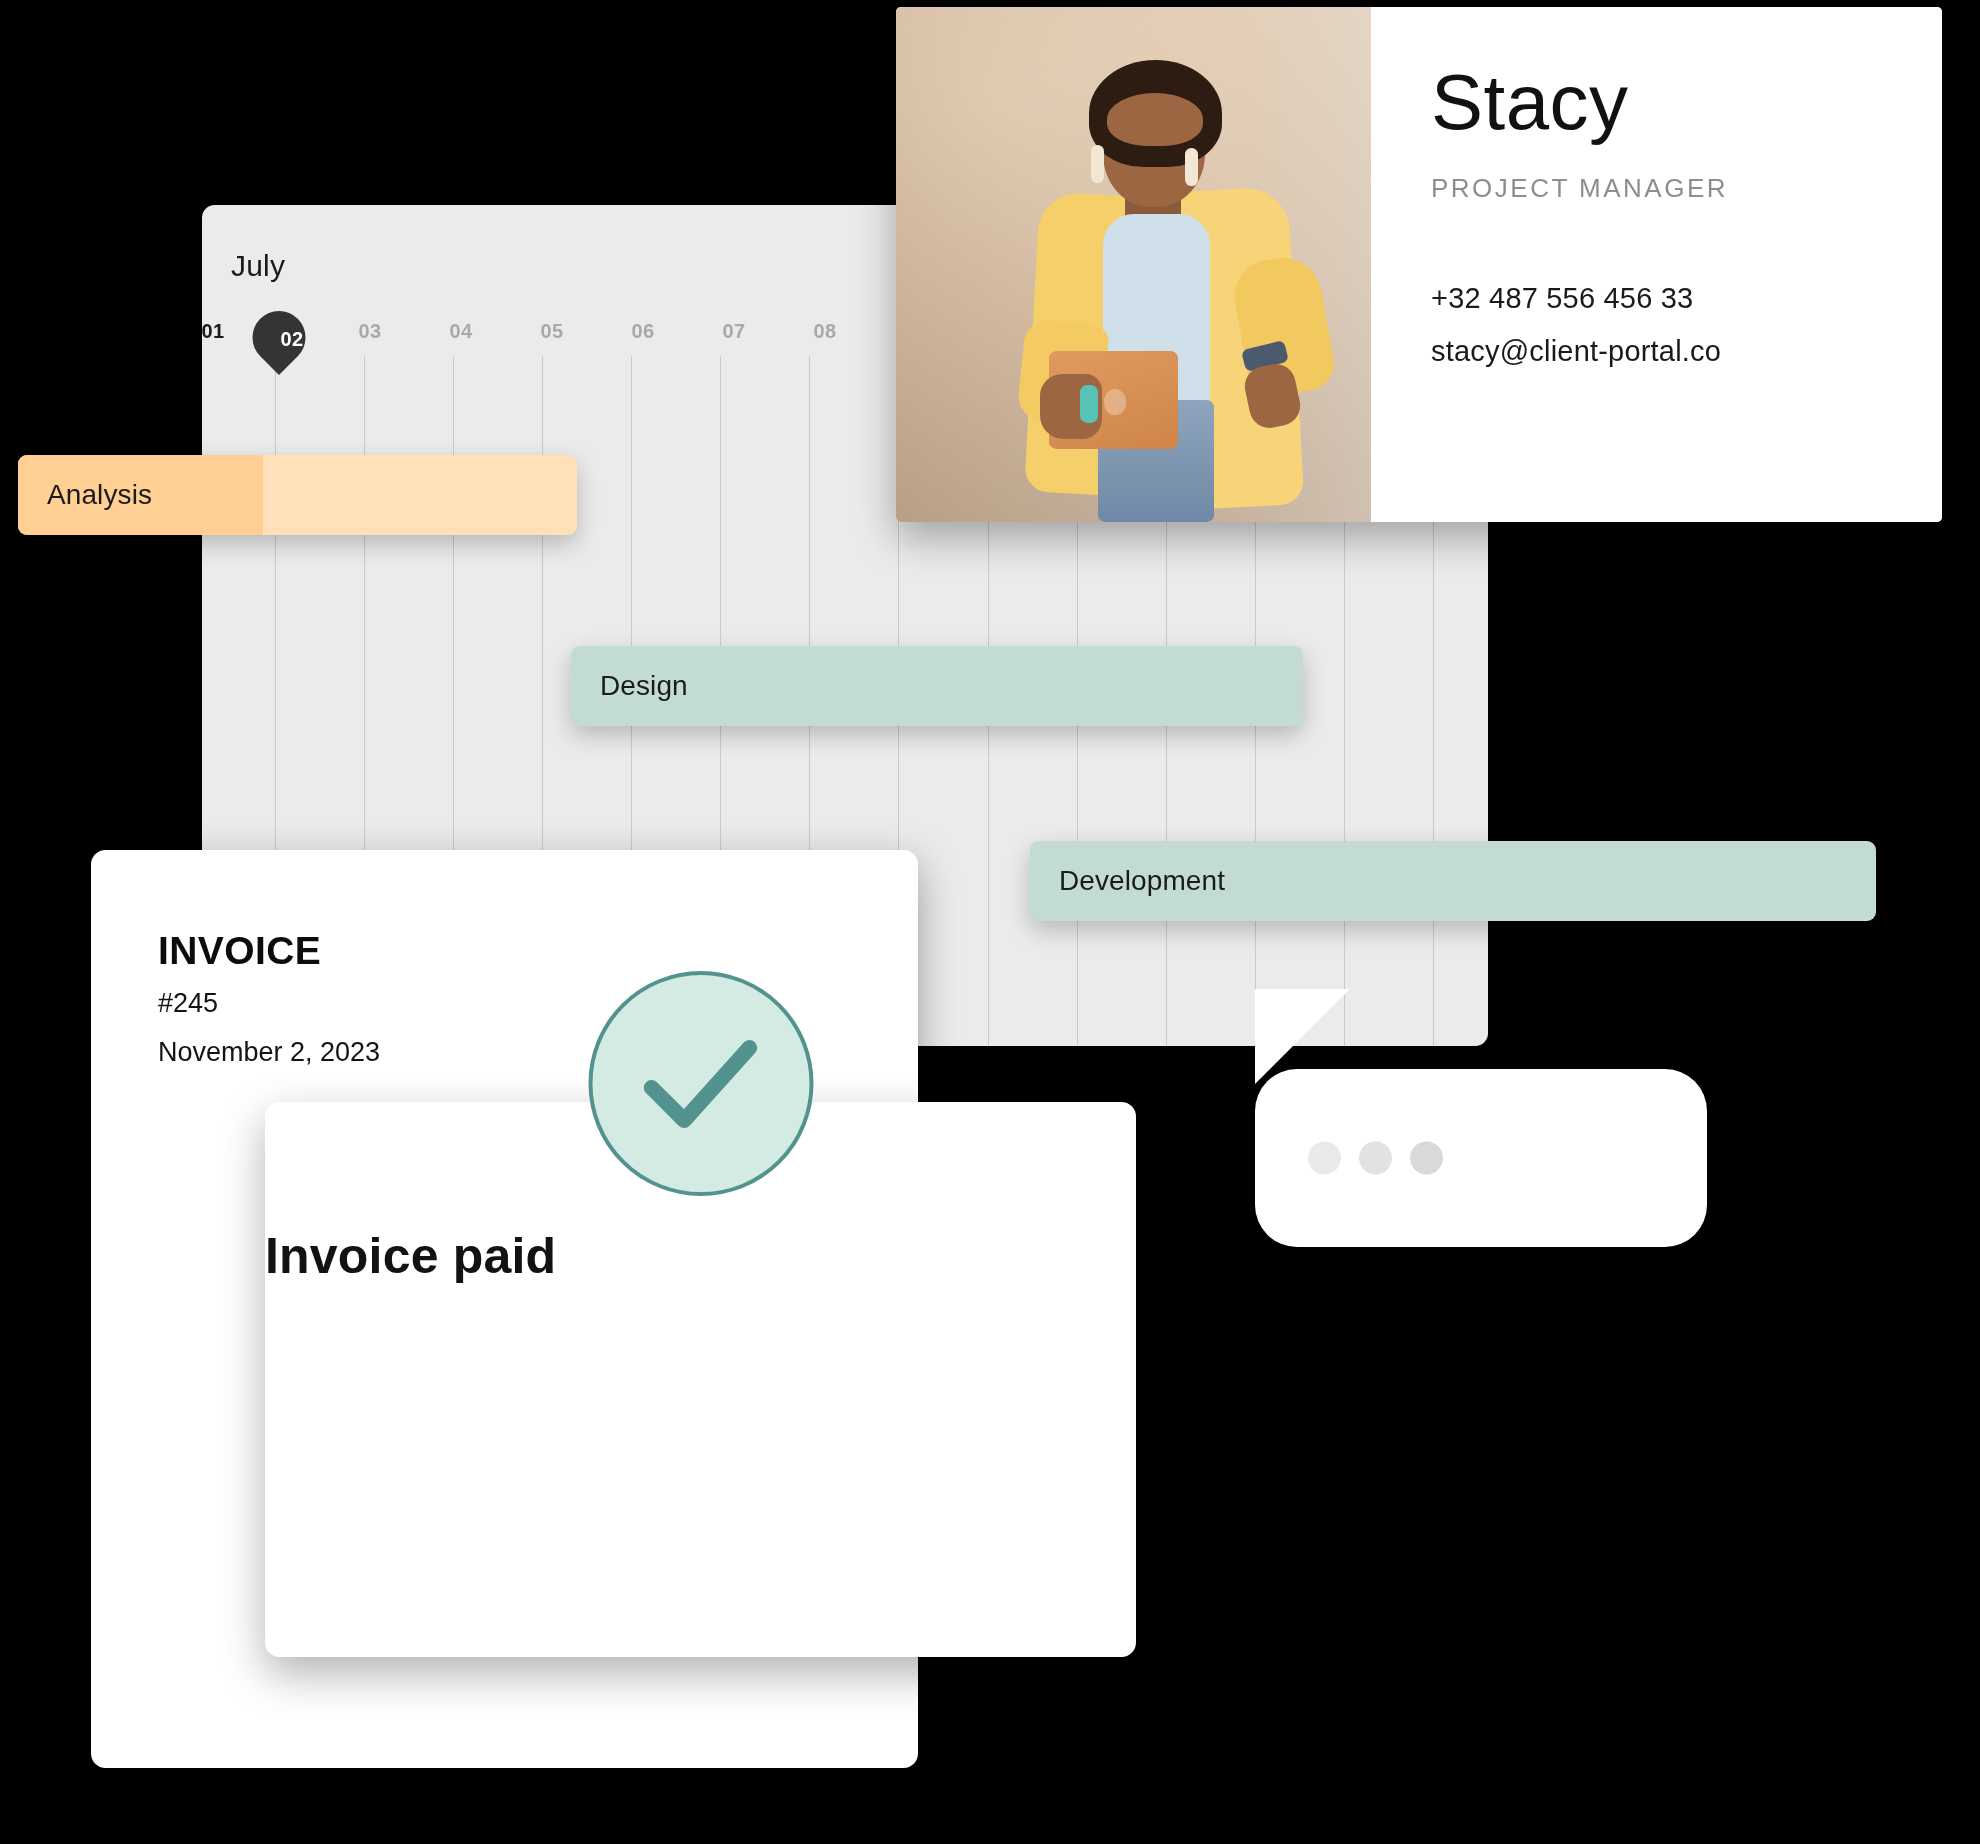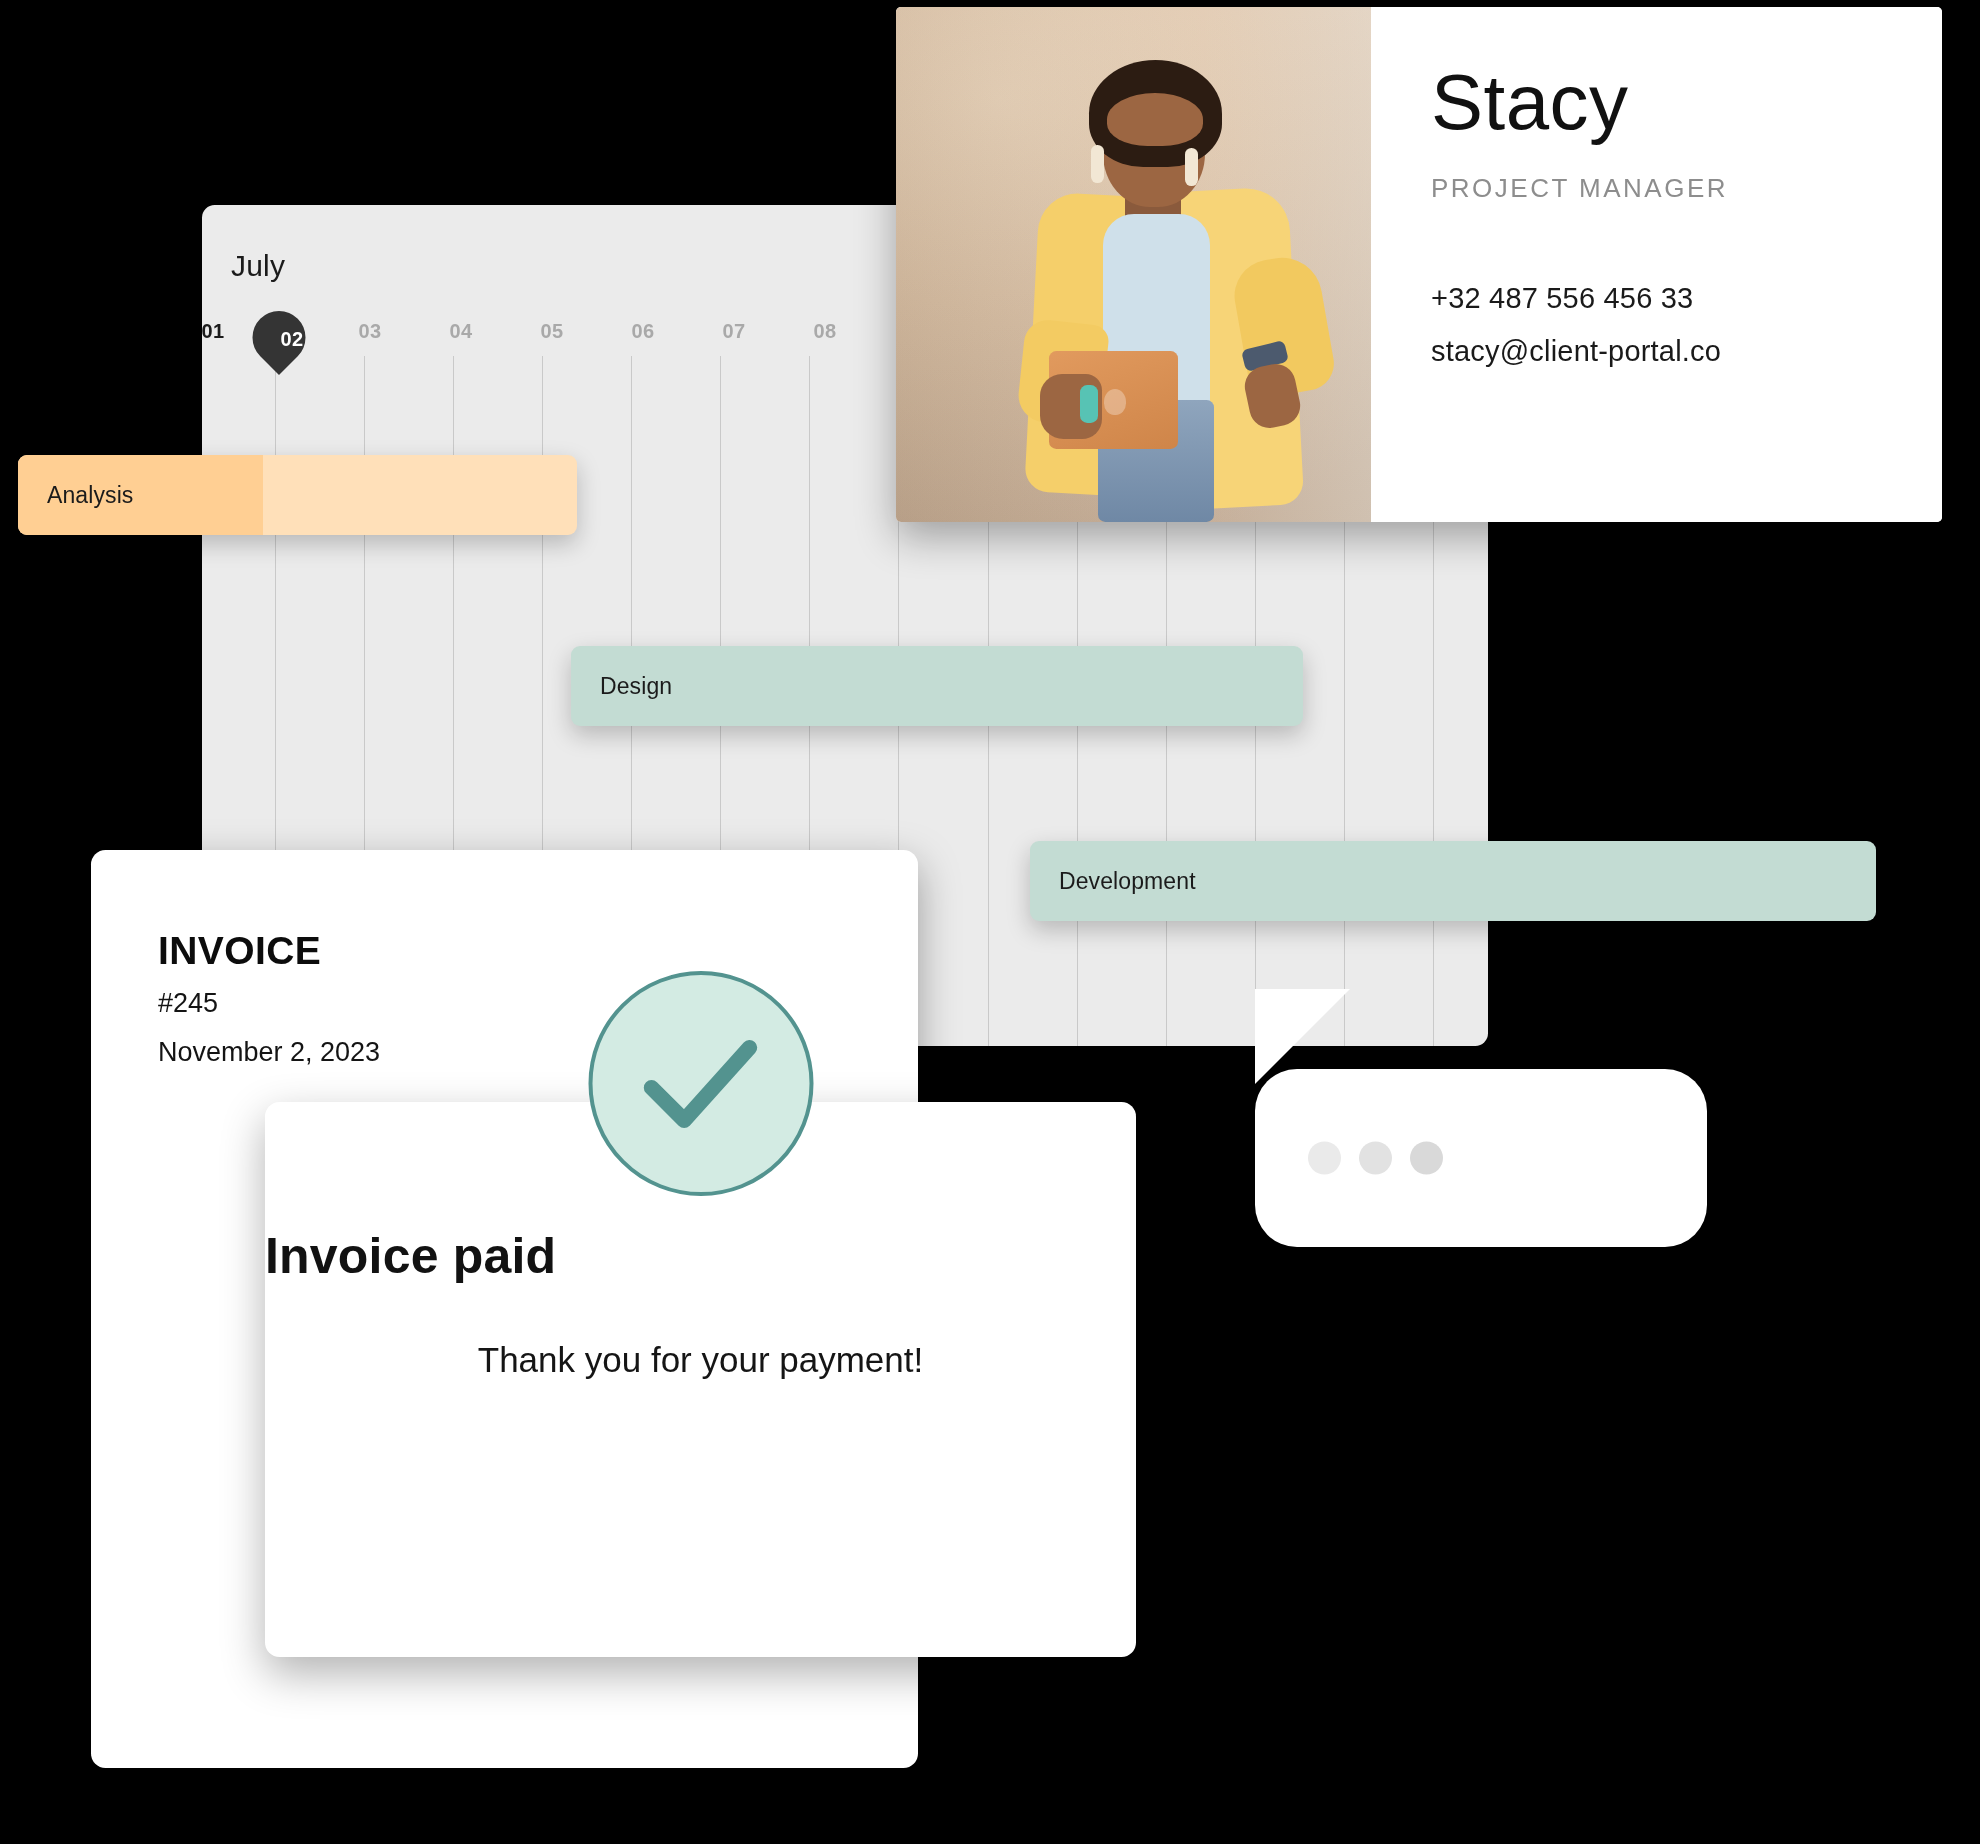--- a/index.html
+++ b/index.html
@@ -91,21 +91,21 @@
 
   .bar {
     position: absolute;
     height: 80px;
     border-radius: 9px;
     display: flex;
     align-items: center;
     box-shadow: 0 9px 23.6px rgba(0,0,0,0.22);
   }
   .bar-label {
-    font-size: 23px;
+    font-size: 28px;
     color: #1b1b1b;
     padding-left: 29px;
     letter-spacing: 0.1px;
   }
   .bar-analysis {
     left: 18px;
     top: 455px;
     width: 559px;
     background: #ffe0b9;
     overflow: hidden;
@@ -563,17 +563,16 @@
     <div class="invoice-date">November 2, 2023</div>
   </div>
 
   <div class="paid-modal">
     <div class="check-circle">
       <svg width="120" height="98" viewBox="0 0 132 108" aria-hidden="true">
         <path d="M12 58 L48 94 L120 14" fill="none" stroke="#53938f" stroke-width="17" stroke-linecap="round" stroke-linejoin="round"></path>
       </svg>
     </div>
     <div class="paid-title">Invoice paid</div>
-    <div class="paid-subtitle">Thank you for your payment!</div>
   </div>
 
 </div>
 
 
 </body></html>

